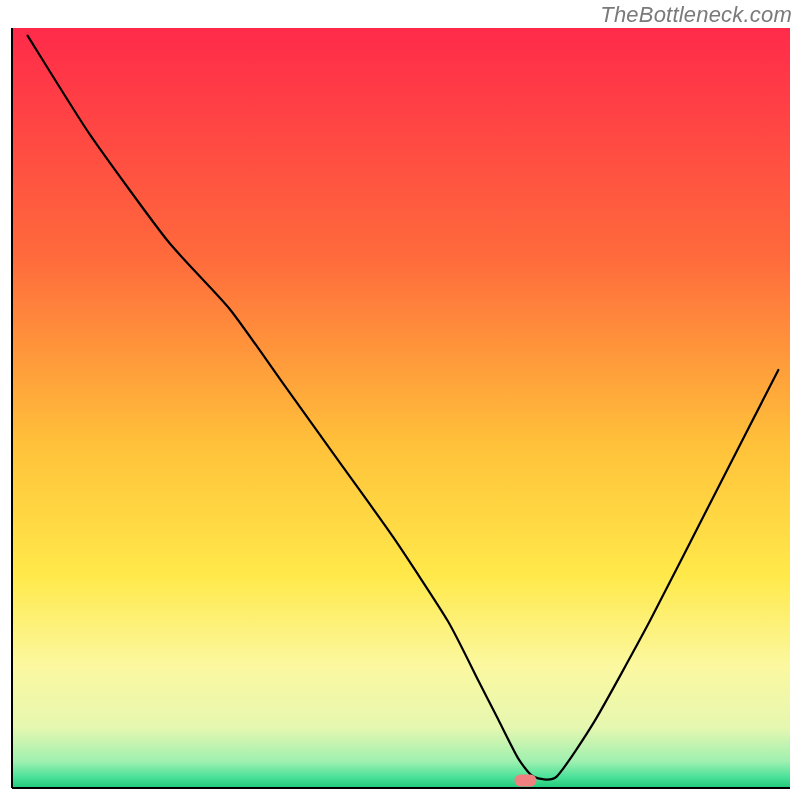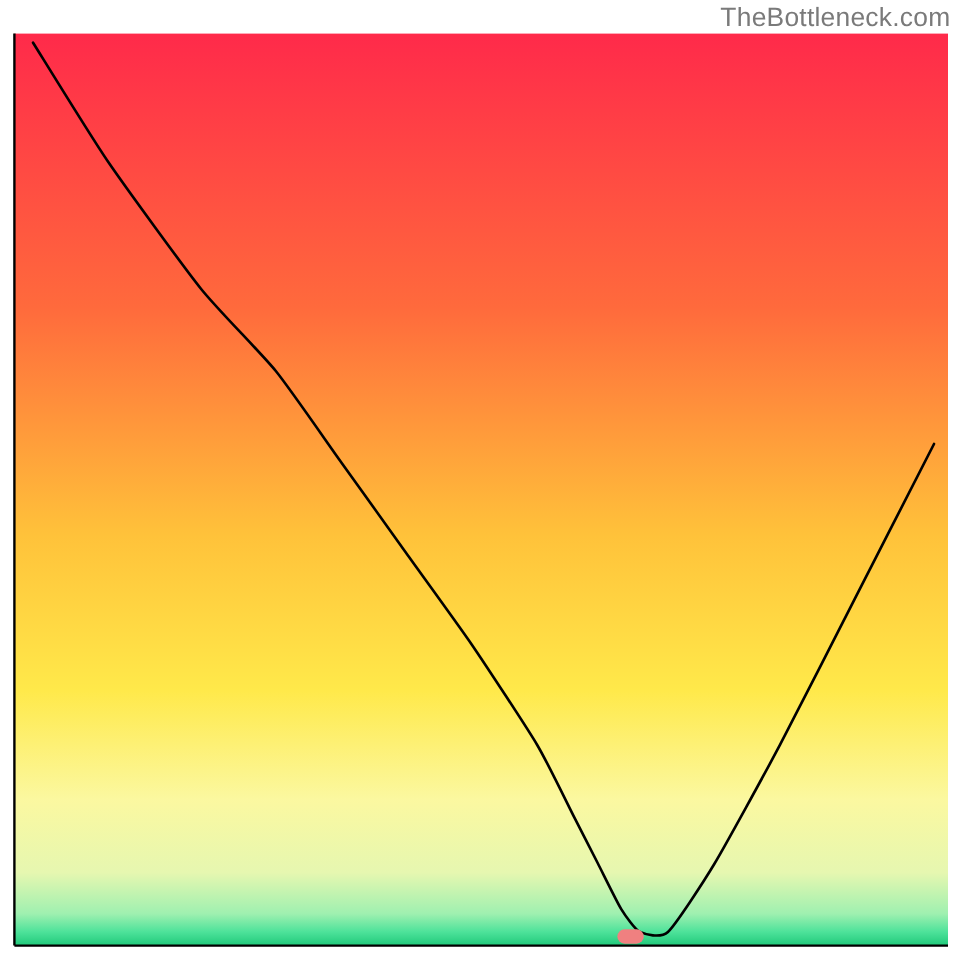--- a/index.html
+++ b/index.html
@@ -7,20 +7,21 @@
     padding: 0;
     width: 800px;
     height: 800px;
     overflow: hidden;
     background: #fff;
   }
   .chart-container {
     position: relative;
     width: 800px;
     height: 712px;
+    font-style: italic;
   }
   svg {
     display: block;
   }
   .watermark {
     position: absolute;
     top: 2px;
     right: 8px;
     font-family: Arial, Helvetica, sans-serif;
     font-size: 22px;

